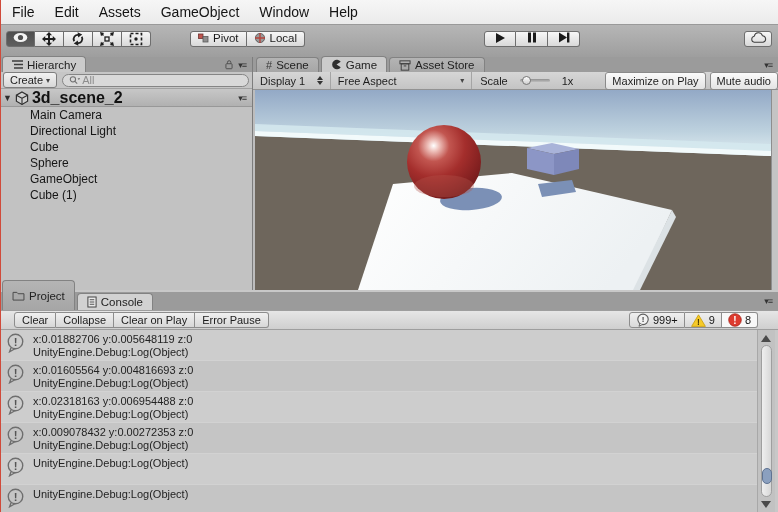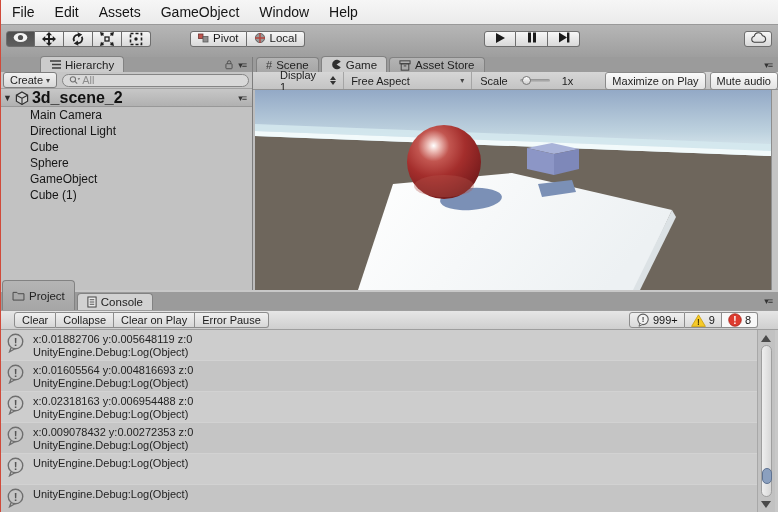--- a/index.html
+++ b/index.html
@@ -192,21 +192,21 @@
   <div class="btn-group" style="left:744px;">
     <div class="tbtn" style="width:28px;">
       <svg width="17" height="11" viewBox="0 0 20 13">
         <path d="M5 12 A3.6 3.6 0 0 1 5 4.9 A5 5 0 0 1 14.6 4.3 A3.9 3.9 0 0 1 15.4 12 Z" fill="none" stroke="#3f3f3f" stroke-width="1.2"></path>
       </svg>
     </div>
   </div>
 </div>
 
 <div class="abs hier">
-  <div class="tabstrip" style="height:15px;padding-left:38px;">
+  <div class="tabstrip" style="height:15px;">
     <div class="tab active" style="margin-left:2px;">
       <svg width="11" height="9" viewBox="0 0 11 9">
         <path d="M0 1 H11 M2 4.5 H11 M2 8 H11" stroke="#3c3c3c" stroke-width="1.4"></path>
       </svg>
       <span>Hierarchy</span>
     </div>
     <span class="panelmenu" style="display:flex;align-items:center;gap:4px;">
       <svg width="10" height="11" viewBox="0 0 13 14">
         <rect x="2.5" y="6" width="8" height="6.5" rx="1" fill="#9d9d9d" stroke="#4c4c4c" stroke-width="1.2"></rect>
         <path d="M4.5 6 V4.3 A2.2 2.2 0 0 1 8.9 4.3 V6" fill="none" stroke="#4c4c4c" stroke-width="1.2"></path>
@@ -267,21 +267,21 @@
         <rect x="1" y="1" width="12" height="3.5" fill="none" stroke="#3a3a3a" stroke-width="1.1"></rect>
         <rect x="2.5" y="4.5" width="9" height="7.5" fill="none" stroke="#3a3a3a" stroke-width="1.1"></rect>
         <path d="M5.5 7 H8.5" stroke="#3a3a3a" stroke-width="1.1"></path>
       </svg>
       <span>Asset Store</span>
     </div>
     <span class="panelmenu">▾≡</span>
   </div>
 
   <div class="abs gp-controls">
-    <div class="gp-drop" style="width:86px;margin-left:20px;">
+    <div class="gp-drop" style="width:86px;">
       <span>Display 1</span>
       <span class="stepper" style="margin-left:auto;">
           <i class="up"></i>
           <i class="dn"></i>
         </span>
     </div>
     <div class="gp-drop" style="width:158px;text-align:right;">
       <span>Free Aspect</span>
       <span class="ddarrow" style="margin-left:auto;">▾</span>
     </div>

